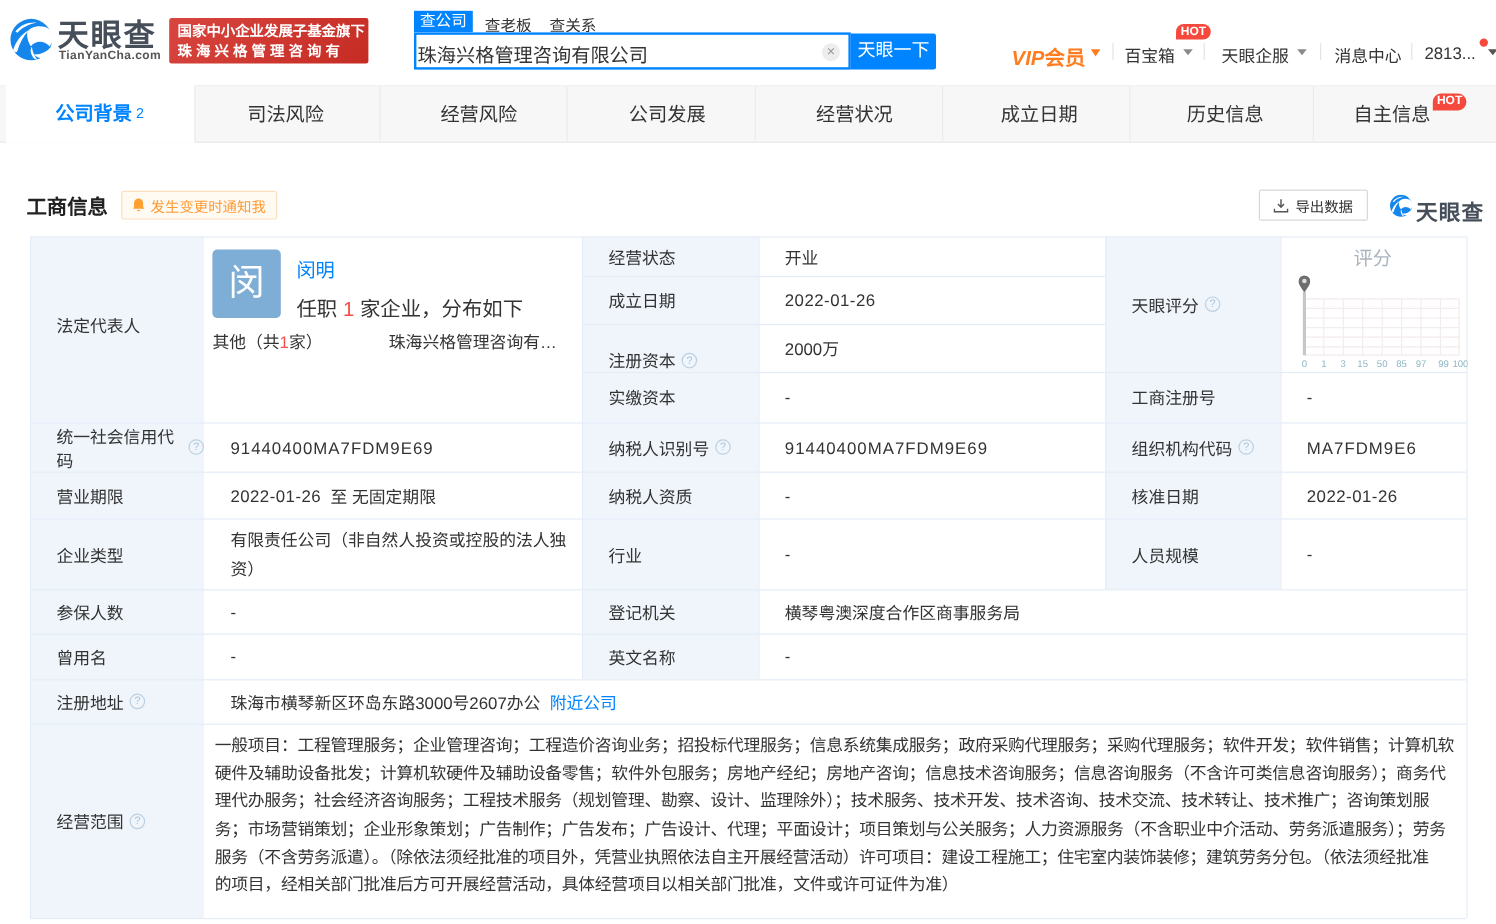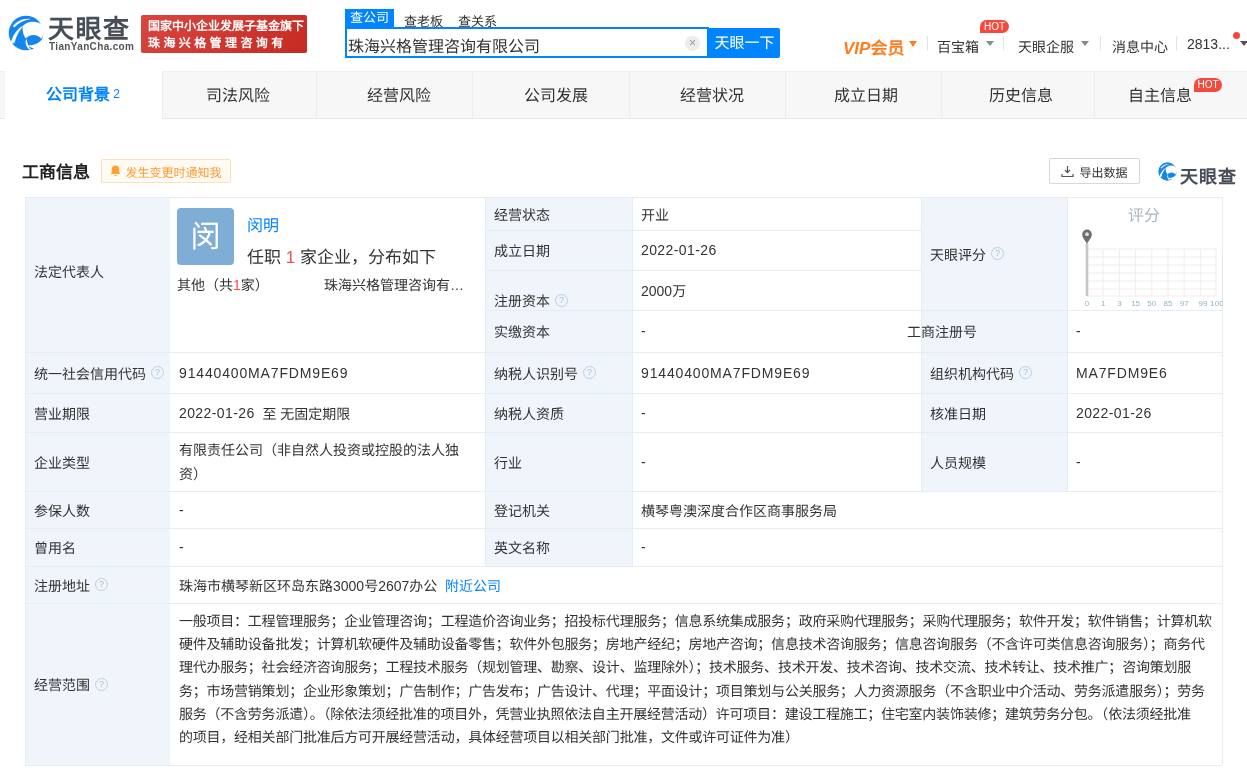--- a/index.html
+++ b/index.html
@@ -1,26 +1,26 @@
 <!DOCTYPE html>
 <html lang="zh-CN"><head>
 <meta charset="utf-8">
 <title>天眼查</title>
 <style>
 *{margin:0;padding:0;box-sizing:border-box}
 html,body{width:1247px;height:770px;background:#fff;font-family:"Liberation Sans",sans-serif;position:relative;overflow:hidden}
 .abs{position:absolute}
-.c{position:absolute;display:flex;align-items:center;font-size:14px;color:#333;padding-left:9px}
+.c{position:absolute;display:flex;align-items:center;font-size:14px;color:#333;padding-left:22px}
 .qm{display:inline-block;width:13px;height:13px;border:1px solid #bcd0e2;border-radius:50%;color:#a8c0d6;font-size:9px;line-height:11px;text-align:center;margin-left:5px;flex:none}
 .hl{position:absolute;height:1px;background:#e4edf7}
 .vl{position:absolute;width:1px;background:#e4edf7}
 .blue{color:#0084ff}
 .red{color:#f3504a}
 .sep{position:absolute;top:36px;width:1px;height:14px;background:#e3e3e3}
-.hot{position:absolute;background:#f5493d;color:#fff;font-weight:normal;border-radius:7px 7px 7px 0;text-align:center}
+.hot{position:absolute;background:#f5493d;color:#fff;font-weight:bold;border-radius:7px 7px 7px 0;text-align:center}
 </style>
 </head>
 <body>
 
 <div class="abs" id="hdr" style="left:0;top:0;width:1247px;height:64px;background:#fff"></div>
 
 <svg class="abs" style="left:8px;top:15px" width="36" height="36" viewBox="0 0 36 36">
   <circle cx="18" cy="18" r="17.3" fill="#1586ec"></circle>
   <path d="M4.8 11.2 C9 6 15.5 3.2 22.5 3.9 C16.5 5 10.5 7.6 6.6 12.3 Z" fill="#fff"></path>
   <path d="M14.8 11.5 C17.2 7.4 24 5.6 29.8 7.6 C33.6 9 36 12.2 36 15.8 C36 19.5 34.6 22.8 31.5 25.2 C27.5 28.2 21 27.6 17.8 23.6 C15.6 20.8 14 15.6 14.8 11.5 Z" fill="#fff"></path>
@@ -152,21 +152,21 @@
 <div class="c" style="left:485px;top:230px;width:147px;height:40px">成立日期</div>
 <div class="c" style="left:632px;top:230px;width:289px;height:40px">
     <span style="letter-spacing:0.4px">2022-01-26</span>
   </div>
 <div class="c" style="left:485px;top:280px;width:164px;height:40px">注册资本<span class="qm">?</span></div>
 <div class="c" style="left:632px;top:270px;width:289px;height:40px">2000万</div>
 <div class="c" style="left:485px;top:310px;width:147px;height:42px">实缴资本</div>
 <div class="c" style="left:632px;top:310px;width:289px;height:42px">-</div>
 
 <div class="c" style="left:921px;top:197px;width:146px;height:113px">天眼评分<span class="qm">?</span></div>
-<div class="c" style="left:898px;top:310px;width:174px;height:42px">工商注册号</div>
+<div class="c" style="left:921px;top:310px;width:174px;height:42px">工商注册号</div>
 <div class="c" style="left:1067px;top:310px;width:155px;height:42px">-</div>
 
 <svg class="abs" style="left:1067px;top:197px" width="156" height="113" viewBox="0 0 156 113">
   <text x="77" y="23.5" font-size="16" fill="#aab4bd" text-anchor="middle">评分</text>
   <g stroke="#f3ecec" stroke-width="1">
     <path d="M20 52 H149 M20 60 H149 M20 68 H149 M20 76 H149 M20 84 H149 M20 92 H149 M20 99 H149"></path>
     <path d="M20 52 V99 M36.2 52 V99 M52.4 52 V99 M68.6 52 V99 M84.8 52 V99 M101 52 V99 M117.2 52 V99 M133.4 52 V99 M149 52 V99"></path>
   </g>
   <line x1="20" y1="46" x2="20" y2="99" stroke="#c6c6c6" stroke-width="2.6"></line>
   <path d="M20 46.5 C16.8 42 15.2 40.2 15.2 37.3 A4.8 4.8 0 1 1 24.8 37.3 C24.8 40.2 23.2 42 20 46.5 Z" fill="#6e6e6e"></path>

